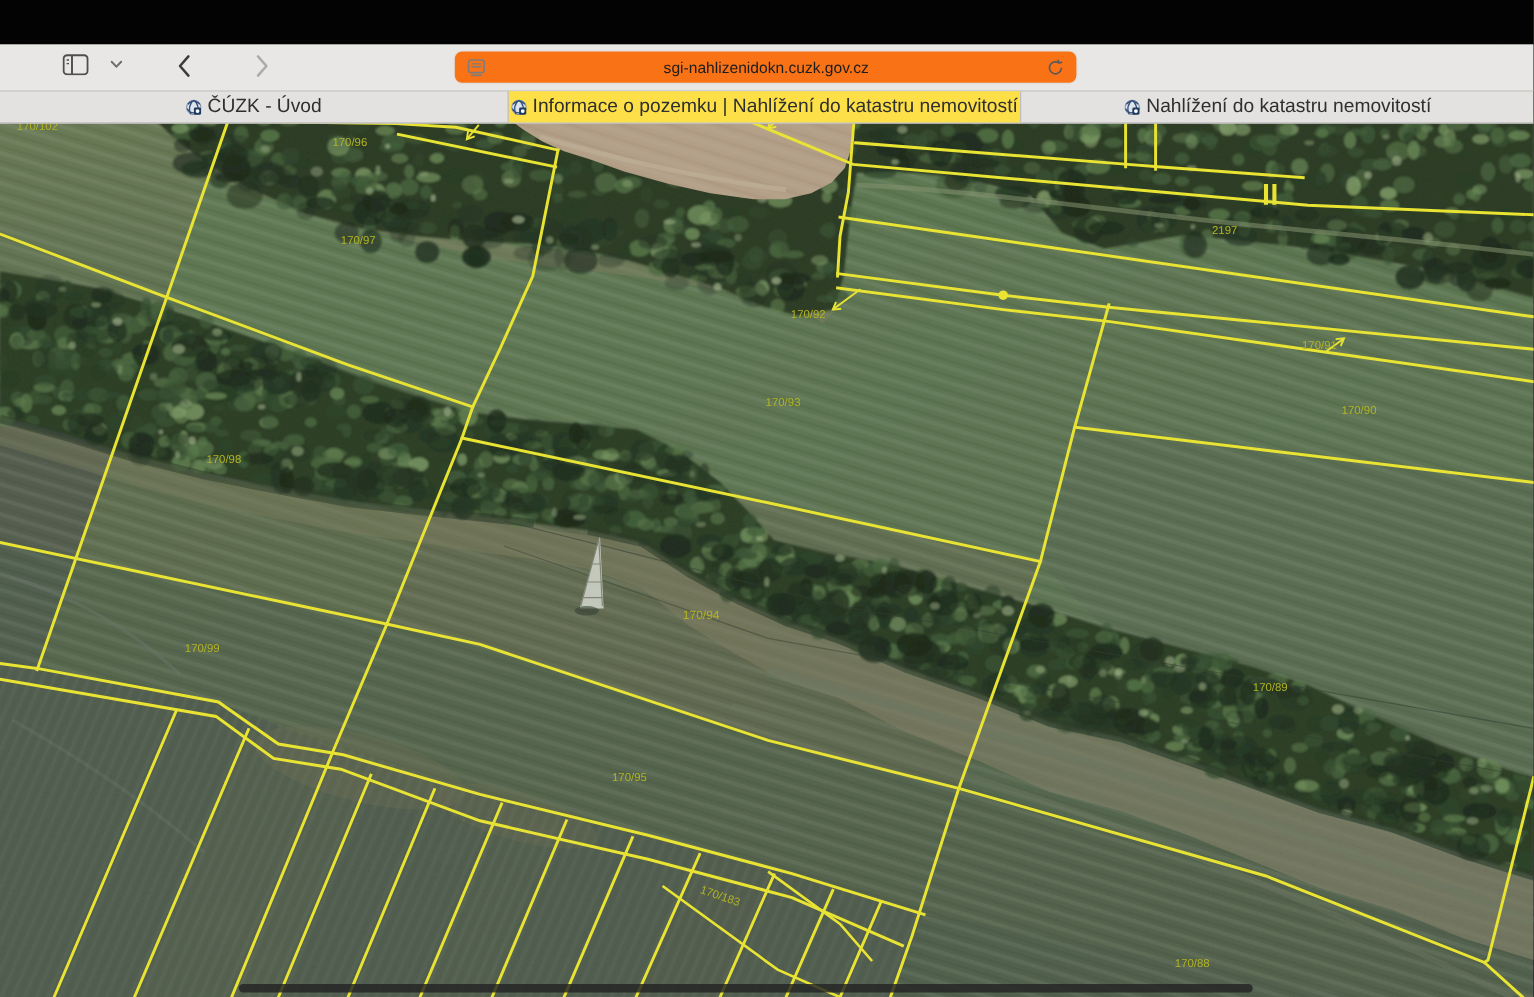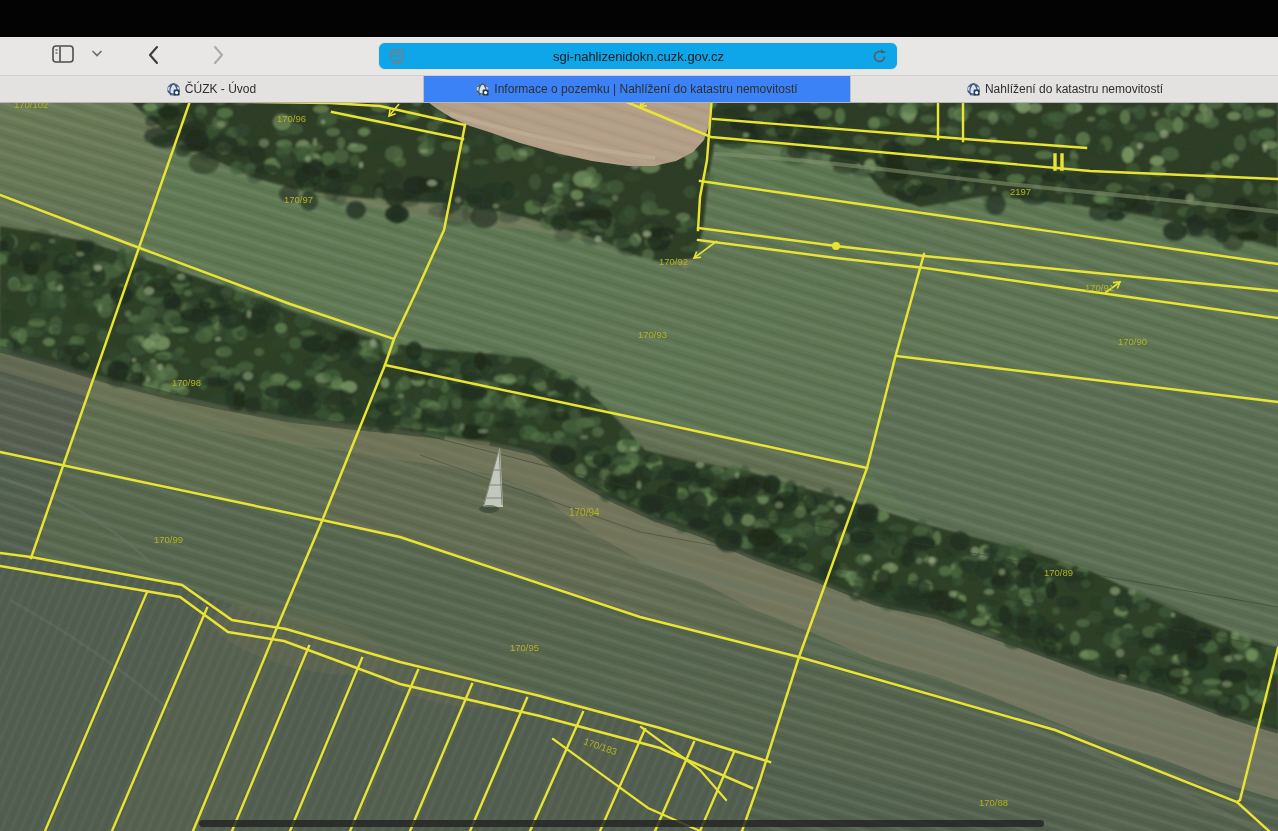--- a/index.html
+++ b/index.html
@@ -1,22 +1,22 @@
 <!DOCTYPE html>
 <html><head><meta charset="utf-8"><style>
 *{margin:0;padding:0;box-sizing:border-box}
 html,body{width:1278px;height:831px;overflow:hidden;background:#000;font-family:"Liberation Sans",sans-serif}
 #stage{position:relative;width:1278px;height:831px}
 #topbar{position:absolute;left:0;top:0;width:1278px;height:37px;background:#030303;z-index:5}
 #toolbar{position:absolute;left:0;top:37px;width:1278px;height:39px;background:#e8e7e5;border-bottom:1px solid #d2d1cf;z-index:5}
 #tabbar{position:absolute;left:0;top:76px;width:1278px;height:27px;background:#e3e2e0;border-bottom:1px solid #b6b5b3;z-index:5}
-.tab{position:absolute;top:0;height:26px;display:flex;align-items:center;justify-content:center;font-size:12px;color:#2f2f2f;white-space:nowrap;overflow:hidden}
-#tab2{left:423px;width:428px;background:#3b82f6;border-left:1px solid #c0bfbd;border-right:1px solid #c0bfbd}
+.tab{position:absolute;top:0;height:26px;display:flex;align-items:center;justify-content:center;font-size:16px;color:#2f2f2f;white-space:nowrap;overflow:hidden}
+#tab2{left:423px;width:428px;background:#fde047;border-left:1px solid #c0bfbd;border-right:1px solid #c0bfbd}
 #tab1{left:0;width:423px}#tab3{left:852px;width:426px}
-#urlbar{position:absolute;left:378px;top:42px;width:520px;height:28px;background:#0ea5e9;border:1px solid #e0dfdd;border-radius:7px;display:flex;align-items:center;font-size:13px;color:#1d1d1d;z-index:6}
+#urlbar{position:absolute;left:378px;top:42px;width:520px;height:28px;background:#f97316;border:1px solid #e0dfdd;border-radius:7px;display:flex;align-items:center;font-size:13px;color:#1d1d1d;z-index:6}
 #urlbar .t{flex:1;text-align:center}
 .ticon{position:absolute;top:45px;z-index:6;display:flex;align-items:center}
 #sl{position:absolute;left:1086px;top:0;width:192px;height:171px;z-index:7}
 #scroll{position:absolute;left:199px;top:820px;width:845px;height:7px;border-radius:3.5px;background:rgba(35,35,35,0.82);z-index:4}
 </style></head>
 <body>
 <div id="stage">
 <svg width="1278" height="831" viewBox="0 0 1278 831" style="position:absolute;left:0;top:0">
 <defs>
 <linearGradient id="gbase" x1="0" y1="0" x2="1" y2="1">

